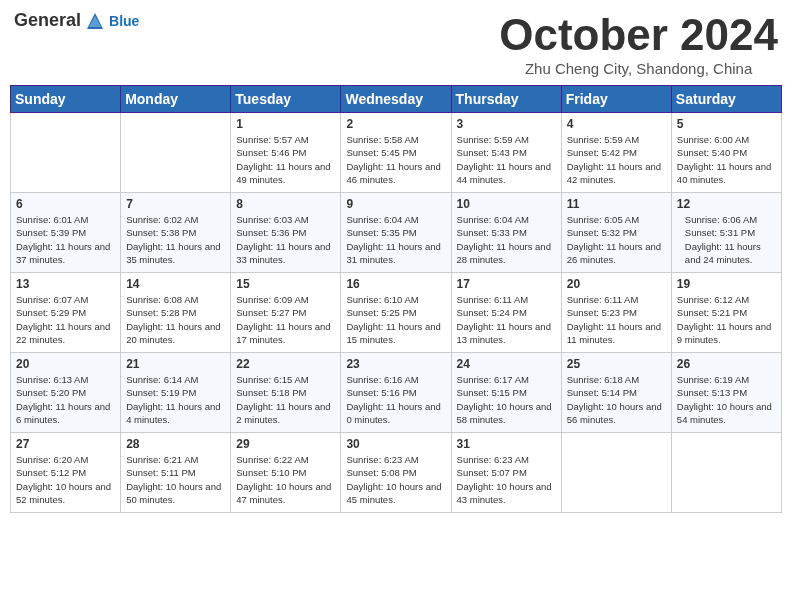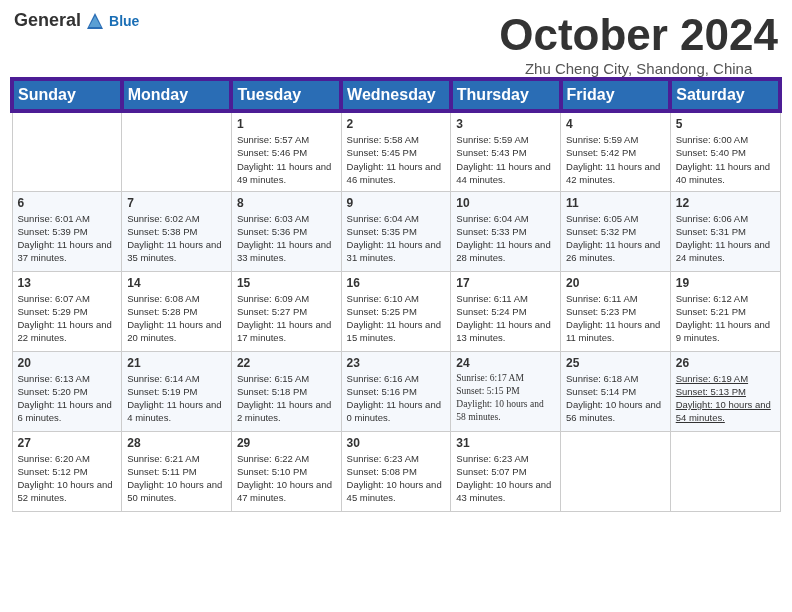--- a/index.html
+++ b/index.html
@@ -7,20 +7,21 @@
       font-family: Arial, sans-serif;
       background: #fff;
       width: 792px;
       min-height: 612px;
       padding: 10px;
     }
     .header {
       display: flex;
       justify-content: space-between;
       align-items: flex-start;
+      margin-bottom: 8px;
       padding: 0 4px;
     }
     .logo {
       display: flex;
       align-items: center;
       gap: 2px;
     }
     .logo-text-general {
       font-size: 18px;
       font-weight: bold;
@@ -50,25 +51,25 @@
       text-align: center;
     }
     .calendar {
       width: 100%;
       border-collapse: collapse;
       border: 1px solid #ccc;
     }
     .calendar th {
       background-color: #2a6db5;
       color: #fff;
-      font-size: 16px;
+      font-size: 14px;
       font-weight: bold;
       padding: 5px 4px;
       text-align: left;
-      border: 4px solid #4c1d95;
+      border: 1px solid #4c1d95;
     }
     .calendar td {
       border: 1px solid #ccc;
       vertical-align: top;
       padding: 4px 5px;
       font-size: 10px;
       color: #333;
       width: calc(100% / 7);
       min-height: 80px;
       height: 80px;
@@ -195,21 +196,21 @@
 Daylight: 11 hours and 28 minutes.</div>
         </td>
         <td>
           <span class="day-number">11</span>
           <div class="day-info" style="white-space: pre-line;">Sunrise: 6:05 AM
 Sunset: 5:32 PM
 Daylight: 11 hours and 26 minutes.</div>
         </td>
         <td>
           <span class="day-number">12</span>
-          <div class="day-info" style="white-space: pre-line;">Sunrise: 6:06 AM
+          <div class="day-info" style="white-space: pre-line; margin-left: 8px;">Sunrise: 6:06 AM
 Sunset: 5:31 PM
 Daylight: 11 hours and 24 minutes.</div>
         </td>
       </tr>
       <tr>
         <td>
           <span class="day-number">13</span>
           <div class="day-info" style="white-space: pre-line;">Sunrise: 6:07 AM
 Sunset: 5:29 PM
 Daylight: 11 hours and 22 minutes.</div>
@@ -271,33 +272,33 @@
 Daylight: 11 hours and 2 minutes.</div>
         </td>
         <td>
           <span class="day-number">23</span>
           <div class="day-info" style="white-space: pre-line;">Sunrise: 6:16 AM
 Sunset: 5:16 PM
 Daylight: 11 hours and 0 minutes.</div>
         </td>
         <td>
           <span class="day-number">24</span>
-          <div class="day-info" style="white-space: pre-line; font-family: Liberation Serif, serif;">Sunrise: 6:17 AM
+          <div class="day-info" style="white-space: pre-line;">Sunrise: 6:17 AM
 Sunset: 5:15 PM
 Daylight: 10 hours and 58 minutes.</div>
         </td>
         <td>
           <span class="day-number">25</span>
           <div class="day-info" style="white-space: pre-line;">Sunrise: 6:18 AM
 Sunset: 5:14 PM
 Daylight: 10 hours and 56 minutes.</div>
         </td>
         <td>
           <span class="day-number">26</span>
-          <div class="day-info" style="white-space: pre-line; text-decoration: underline;">Sunrise: 6:19 AM
+          <div class="day-info" style="white-space: pre-line;">Sunrise: 6:19 AM
 Sunset: 5:13 PM
 Daylight: 10 hours and 54 minutes.</div>
         </td>
       </tr>
       <tr>
         <td>
           <span class="day-number">27</span>
           <div class="day-info" style="white-space: pre-line;">Sunrise: 6:20 AM
 Sunset: 5:12 PM
 Daylight: 10 hours and 52 minutes.</div>

